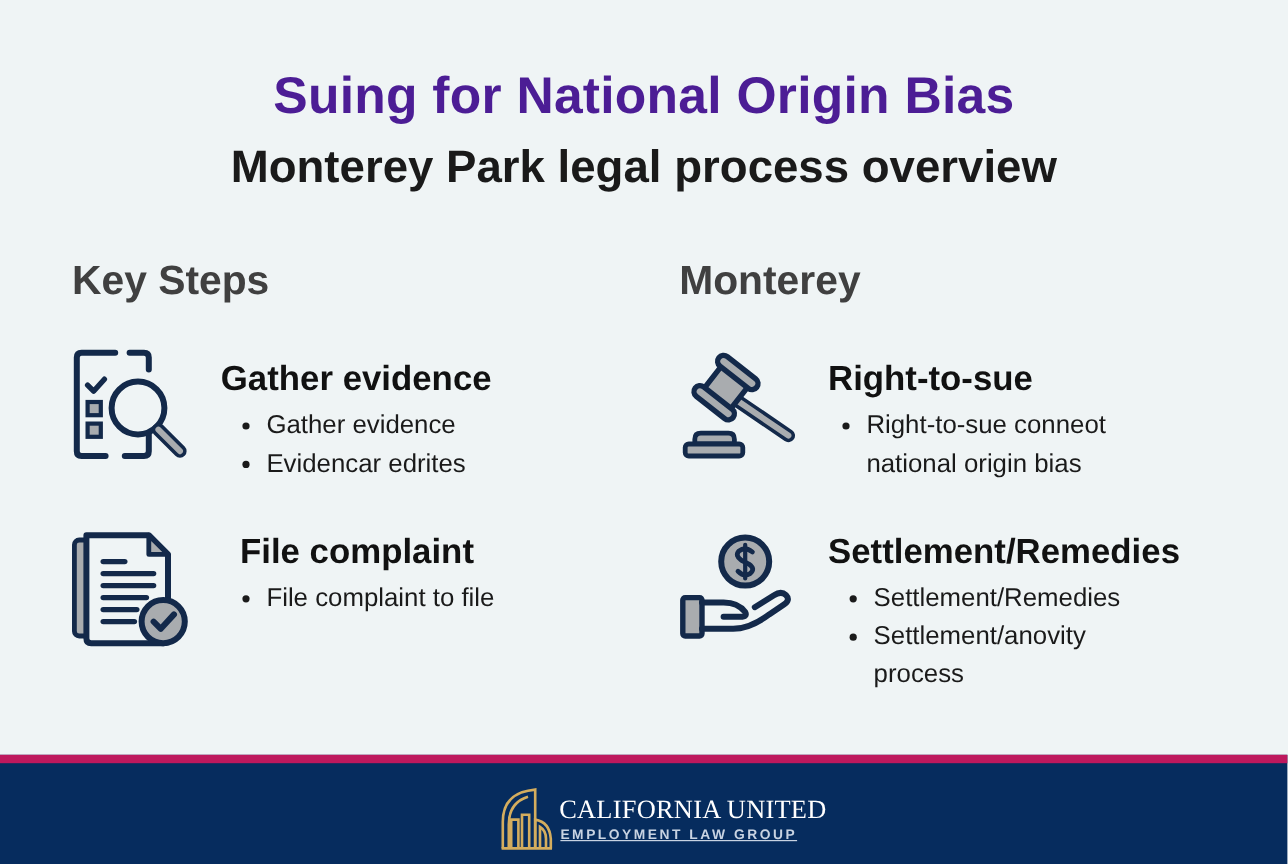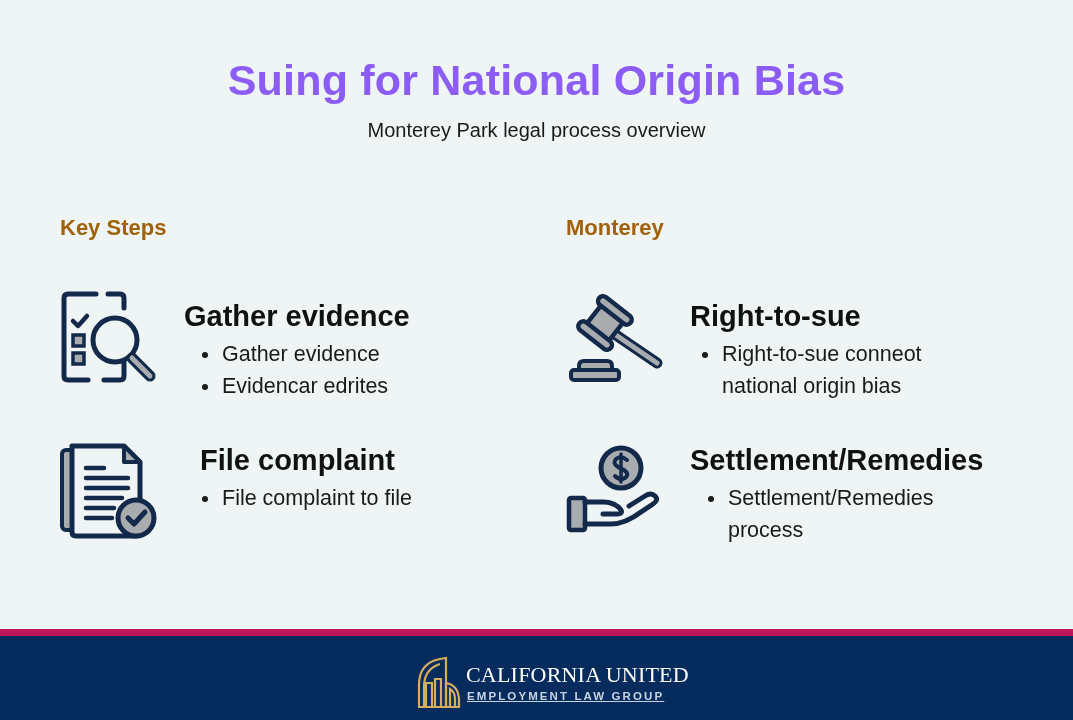--- a/index.html
+++ b/index.html
@@ -6,30 +6,30 @@
     html, body { width: 1073px; height: 720px; overflow: hidden; }
     body {
       background: #eff4f5;
       font-family: "Liberation Sans", "DejaVu Sans", sans-serif;
       color: #111;
       position: relative;
     }
     .title {
       position: absolute; left: 0; top: 56px; width: 1073px;
       text-align: center; font-size: 43px; font-weight: 700;
-      color: #8b5cf6; letter-spacing: 0.2px;
+      color: #4c1d95; letter-spacing: 0.2px;
     }
     .subtitle {
       position: absolute; left: 0; top: 119px; width: 1073px;
-      text-align: center; font-size: 20px; font-weight: 400;
+      text-align: center; font-size: 38px; font-weight: 700;
       color: #1a1a1a;
     }
     .section-heading {
-      position: absolute; top: 215px; font-size: 22px; font-weight: 700;
-      color: #a16207;
+      position: absolute; top: 215px; font-size: 34px; font-weight: 700;
+      color: #404040;
     }
     .sh-left { left: 60px; }
     .sh-right { left: 566px; }
     .item { position: absolute; }
     .item .icon { position: absolute; left: 0; top: 0; width: 100px; height: 100px; }
     .item .item-title {
       position: absolute; font-size: 29px; font-weight: 700; color: #111;
       white-space: nowrap;
     }
     .item ul { position: absolute; list-style: none; }
@@ -142,20 +142,21 @@
   <svg class="icon" viewBox="0 0 100 100">
     <circle cx="58" cy="28" r="20" fill="#a9acaf" stroke="#13294a" stroke-width="5"></circle>
     <path d="M64 20 Q58 15 53 19 Q49 23 55 27 L61 30 Q67 34 62 38 Q57 41 52 36" fill="none" stroke="#13294a" stroke-width="4" stroke-linecap="round"></path>
     <line x1="58" y1="14" x2="58" y2="42" stroke="#13294a" stroke-width="3.5" stroke-linecap="round"></line>
     <rect x="6" y="58" width="16" height="32" rx="2" fill="#a9acaf" stroke="#13294a" stroke-width="4.5"></rect>
     <path d="M22 62 H40 Q52 62 58 70 Q60 74 54 74 H40 M22 84 H48 Q62 84 78 72 L90 64 Q96 60 92 56 Q88 52 82 56 L66 66" fill="none" stroke="#13294a" stroke-width="5" stroke-linecap="round" stroke-linejoin="round"></path>
   </svg>
   <div class="item-title">Settlement/Remedies</div>
   <ul>
     <li>Settlement/Remedies</li>
+    <li>Settlement/anovity</li>
     <li class="cont">process</li>
   </ul>
 </div>
 
 <div class="footer">
   <svg class="logo" viewBox="0 0 46 54">
     <g fill="none" stroke="#d4ad5e" stroke-width="2.2">
       <path d="M3 52 V30 Q3 8 24 4 L30 3 V52"></path>
       <path d="M8 52 V32 Q8 14 24 9"></path>
       <path d="M10 52 V28 H16 V52"></path>

